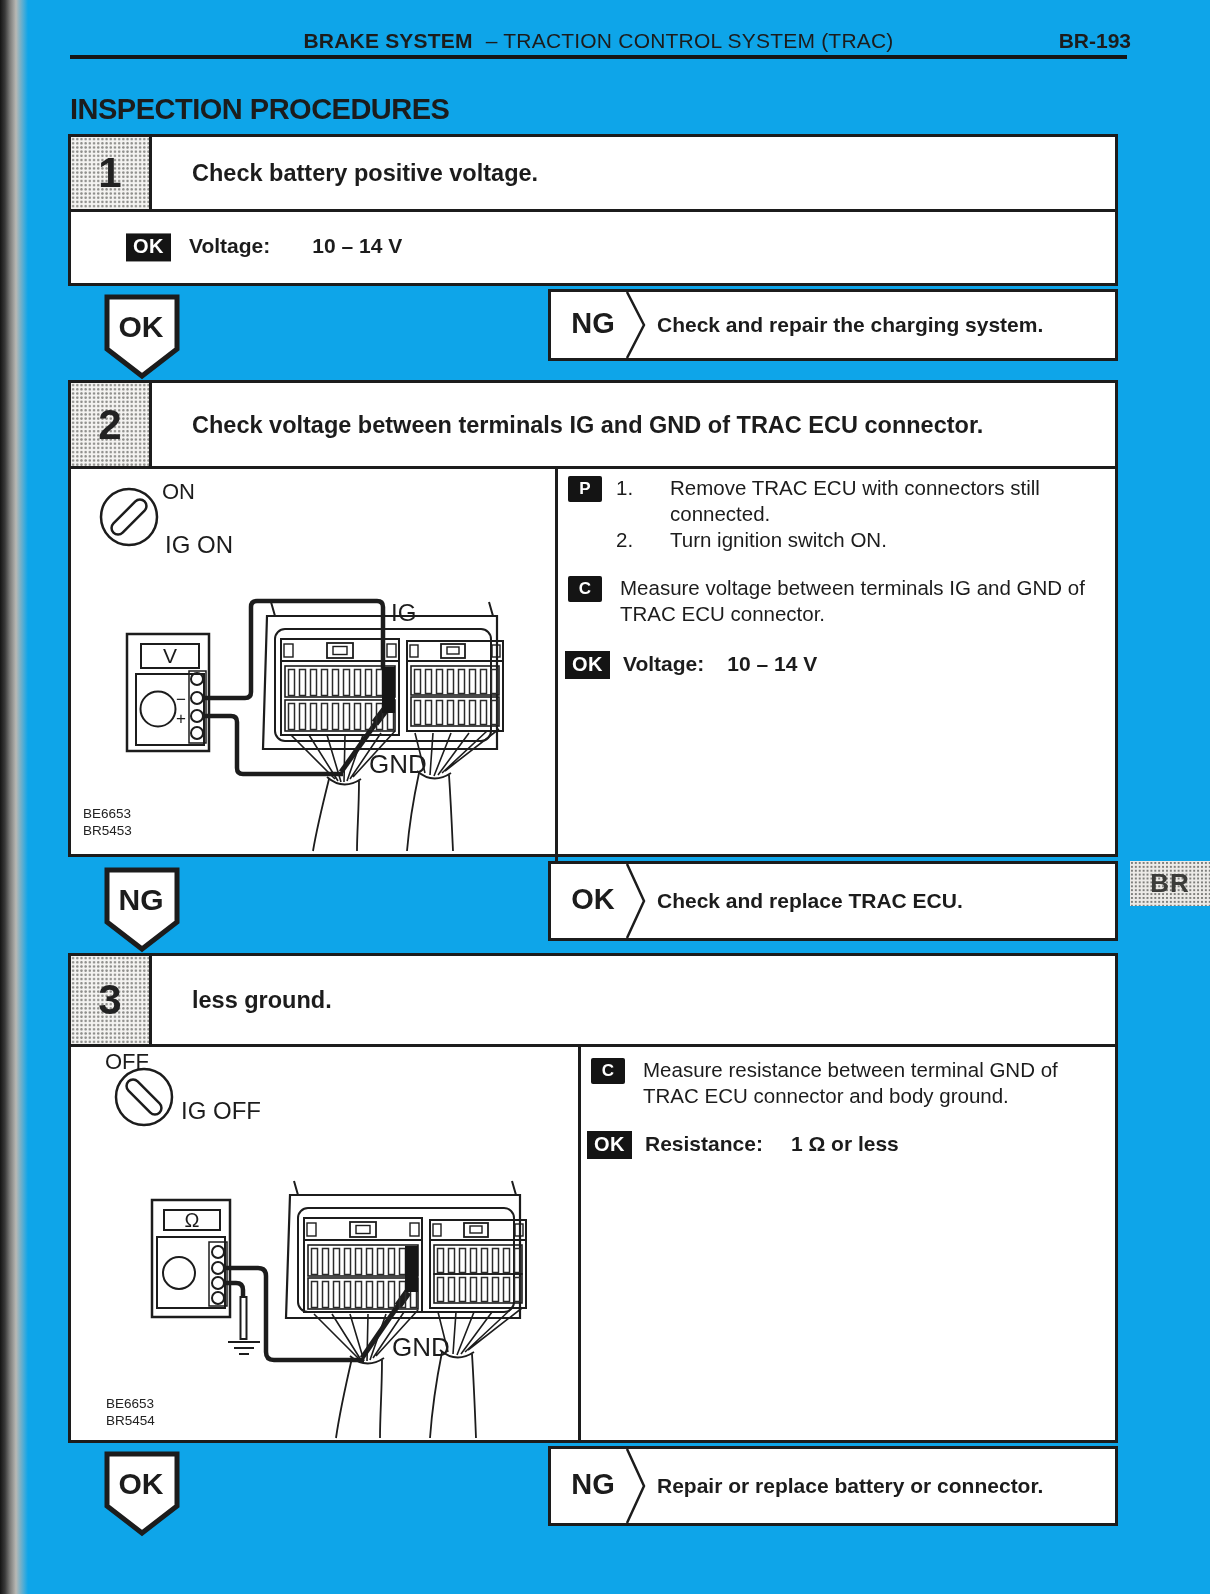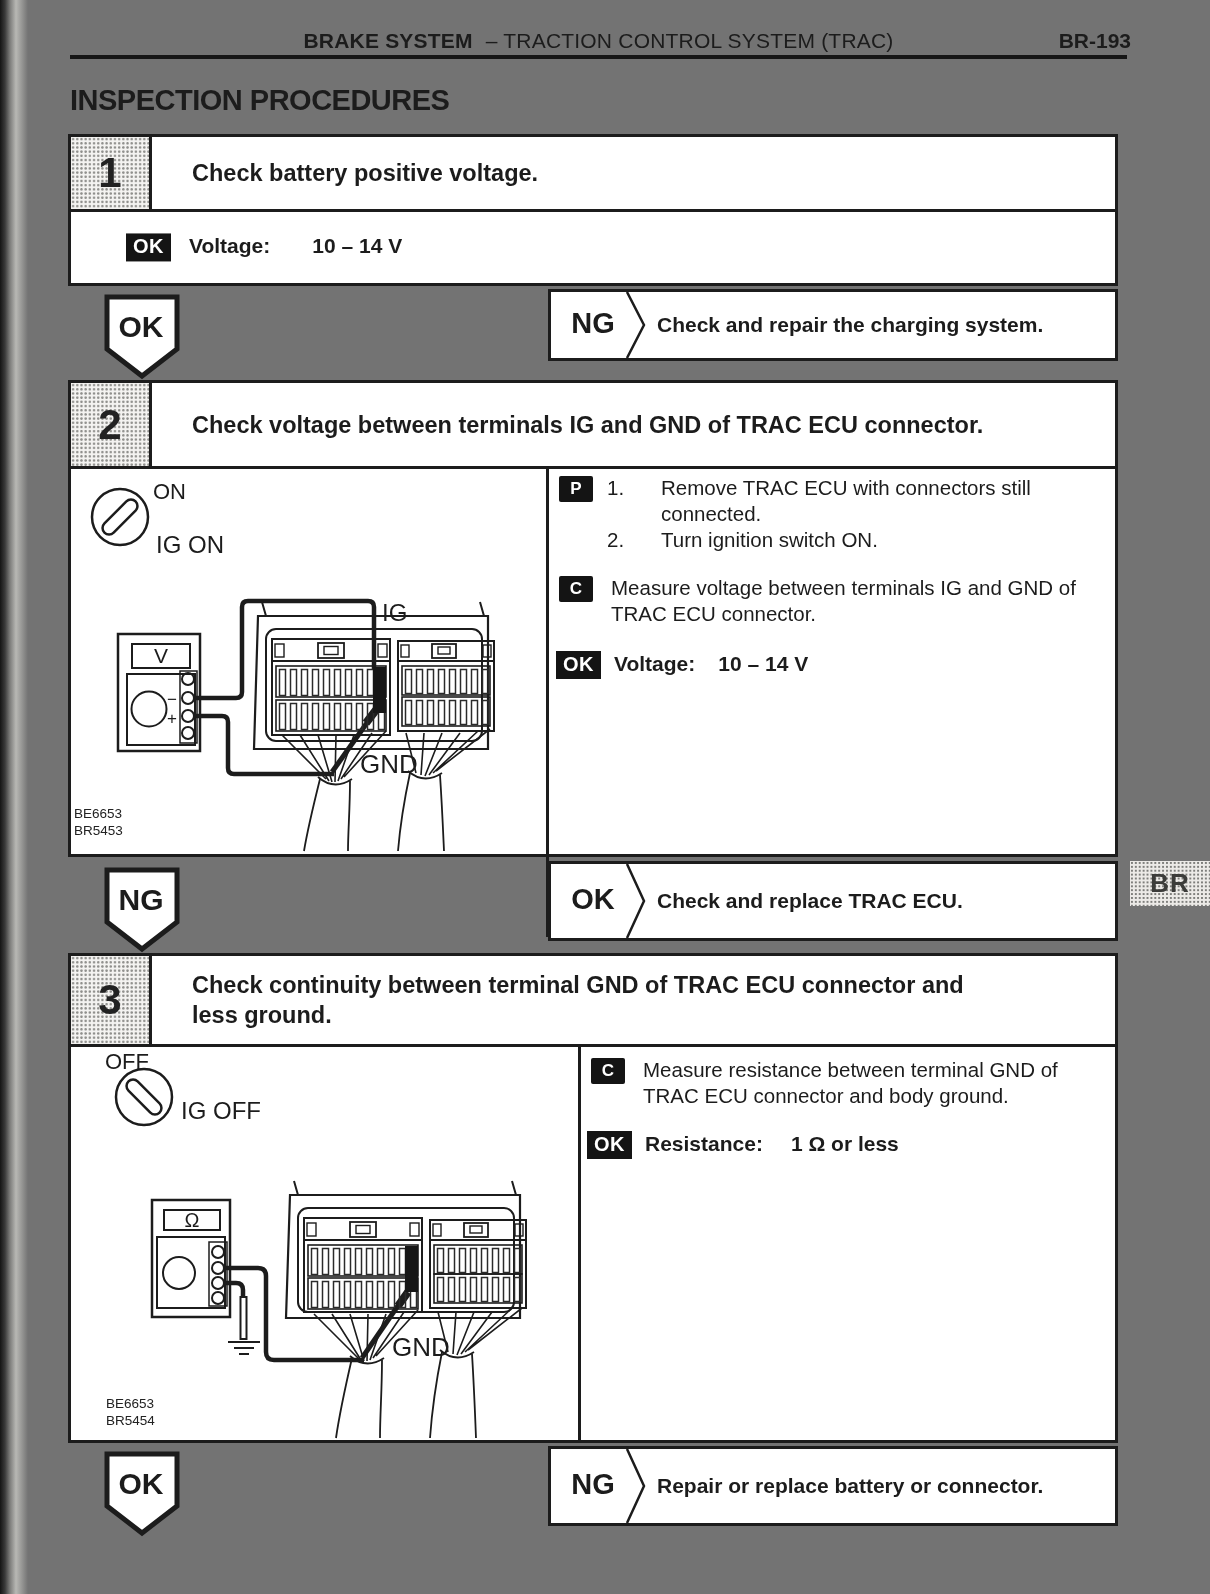--- a/index.html
+++ b/index.html
@@ -1,30 +1,30 @@
 <!DOCTYPE html>
 <html><head>
 <meta charset="utf-8">
 <style>
   html,body { margin:0; padding:0; background:#e9e9e7; }
   .page {
     position:relative; width:1210px; height:1594px; margin:0 auto;
-    background:#737373; color:#1c1c1c; overflow:hidden;
+    background:#0ea5e9; color:#1c1c1c; overflow:hidden;
     font-family:"Liberation Sans", sans-serif;
   }
   .binding-strip {
     position:absolute; left:0; top:0; width:28px; height:100%;
     background:linear-gradient(to right,#141414 0px,#3a3a3a 5px,#7d7d7b 10px,#b8b8b4 16px,rgba(252,252,251,0) 28px);
   }
   .doc-title { position:absolute; top:29px; left:70px; width:1057px; text-align:center; font-size:21px; letter-spacing:0.2px; }
   .doc-title .b { font-weight:bold; }
   .doc-title .sec { margin-left:7px; }
   .page-code { position:absolute; top:29px; right:79px; font-size:21px; font-weight:bold; }
   .header-rule { position:absolute; left:70px; top:55px; width:1057px; height:4px; background:#161616; }
-  .page-heading { position:absolute; left:70px; top:84px; font-size:29px; font-weight:bold; letter-spacing:-0.5px; }
+  .page-heading { position:absolute; left:70px; top:93px; font-size:29px; font-weight:bold; letter-spacing:-0.5px; }
 
   .step-box { position:absolute; left:68px; width:1050px; border:3px solid #1c1c1c; background:#fff; box-sizing:border-box; }
   .step-head { display:flex; border-bottom:3px solid #1c1c1c; }
   .hatch {
     background-color:#f4f3f1;
     background-image:radial-gradient(circle,#8f8f8c 1px,rgba(0,0,0,0) 1.4px);
     background-size:4.2px 4.2px;
   }
   .step-num { flex:0 0 78px; border-right:3px solid #1c1c1c; display:flex; align-items:center; justify-content:center; font-size:42px; font-weight:bold; color:#222; }
   .step-title { flex:1; display:flex; flex-direction:column; justify-content:center; padding:6px 28px 6px 40px; font-size:23.5px; font-weight:bold; line-height:30px; }
@@ -113,21 +113,21 @@
 
   <div class="step-box" style="top:380px;height:477px;">
     <div class="step-head" style="height:83px;">
       <div class="step-num hatch">
         <span>2</span>
       </div>
       <div class="step-title">
         <span>Check voltage between terminals IG and GND of TRAC ECU connector.</span>
       </div>
     </div>
-    <div class="step-body" style="height:468px;">
+    <div class="step-body" style="height:468px;padding-left:9px;">
       <div class="col-left">
 
         <svg class="key-icon" style="left:0;top:0;" width="250" height="115" viewBox="0 0 250 115">
           <circle cx="49" cy="48" r="28" fill="none" stroke="#1c1c1c" stroke-width="2.5"></circle>
           <rect x="42.5" y="26" width="13" height="44" rx="6.5" fill="none" stroke="#1c1c1c" stroke-width="2.5" transform="rotate(45 49 48)"></rect>
           <text x="82" y="30" font-size="22">ON</text>
           <text x="85" y="84" font-size="24">IG ON</text>
         </svg>
 
         <svg class="diagram" style="left:5px;top:112px;" width="462" height="270" viewBox="0 0 462 270">
@@ -251,21 +251,20 @@
   <div class="side-tab">
     <span>BR</span>
   </div>
 
   <div class="step-box" style="top:953px;height:490px;">
     <div class="step-head" style="height:88px;">
       <div class="step-num hatch">
         <span>3</span>
       </div>
       <div class="step-title">
-        <span>Check continuity between terminal GND of TRAC ECU connector and</span>
         <span>less ground.</span>
       </div>
     </div>
     <div class="step-body" style="height:393px;margin-left:32px;">
       <div class="col-left">
 
         <svg class="key-icon" style="left:0;top:2px;" width="250" height="120" viewBox="0 0 250 120">
           <text x="2" y="20" font-size="22">OFF</text>
           <circle cx="41" cy="48" r="28" fill="none" stroke="#1c1c1c" stroke-width="2.5"></circle>
           <rect x="34.5" y="26" width="13" height="44" rx="6.5" fill="none" stroke="#1c1c1c" stroke-width="2.5" transform="rotate(-45 41 48)"></rect>

